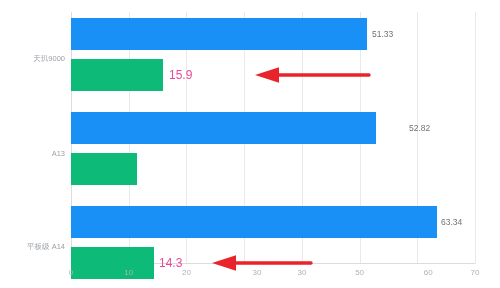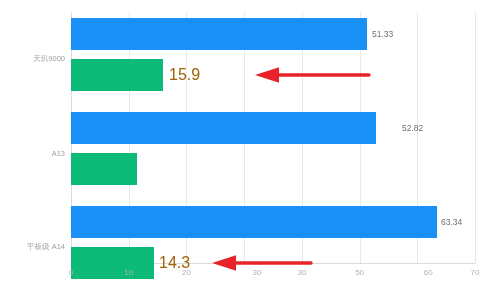--- a/index.html
+++ b/index.html
@@ -63,22 +63,22 @@
   .bar-value {
     position: absolute;
     white-space: nowrap;
     transform: translateY(-50%);
   }
   .bar-value.small {
     font-size: 8.5px;
     color: #6d7377;
   }
   .bar-value.big {
-    font-size: 16px;
-    color: #a16207;
+    font-size: 12px;
+    color: #ec4899;
   }
 
   
   .arrow {
     position: absolute;
     height: 18px;
     transform: translateY(-50%);
     overflow: visible;
   }
   .arrow svg { display: block; overflow: visible; }
@@ -101,21 +101,21 @@
 
     <div class="axis-baseline"></div>
 
     <div class="bar blue" style="top:6px;  height:32px; width:296.3px;"></div>
     <div class="bar-value small" style="left:301px; top:22px;">51.33</div>
 
     <div class="bar green" style="top:47px; height:32px; width:91.8px;"></div>
     <div class="bar-value big" style="left:98px; top:63px;">15.9</div>
 
     <div class="bar blue" style="top:100px; height:32px; width:304.9px;"></div>
-    <div class="bar-value small" style="left:315px; top:116px;padding-left:16px;">52.82</div>
+    <div class="bar-value small" style="left:322px; top:116px;padding-left:16px;">52.82</div>
 
     <div class="bar green" style="top:141px; height:32px; width:66.1px;"></div>
 
     <div class="bar blue" style="top:194px; height:32px; width:365.6px;"></div>
     <div class="bar-value small" style="left:370px; top:210px;">63.34</div>
 
     <div class="bar green" style="top:235px; height:32px; width:82.5px;"></div>
     <div class="bar-value big" style="left:88px; top:251px;">14.3</div>
 
     <div class="arrow" style="left:184px; top:63px; width:114px;">

